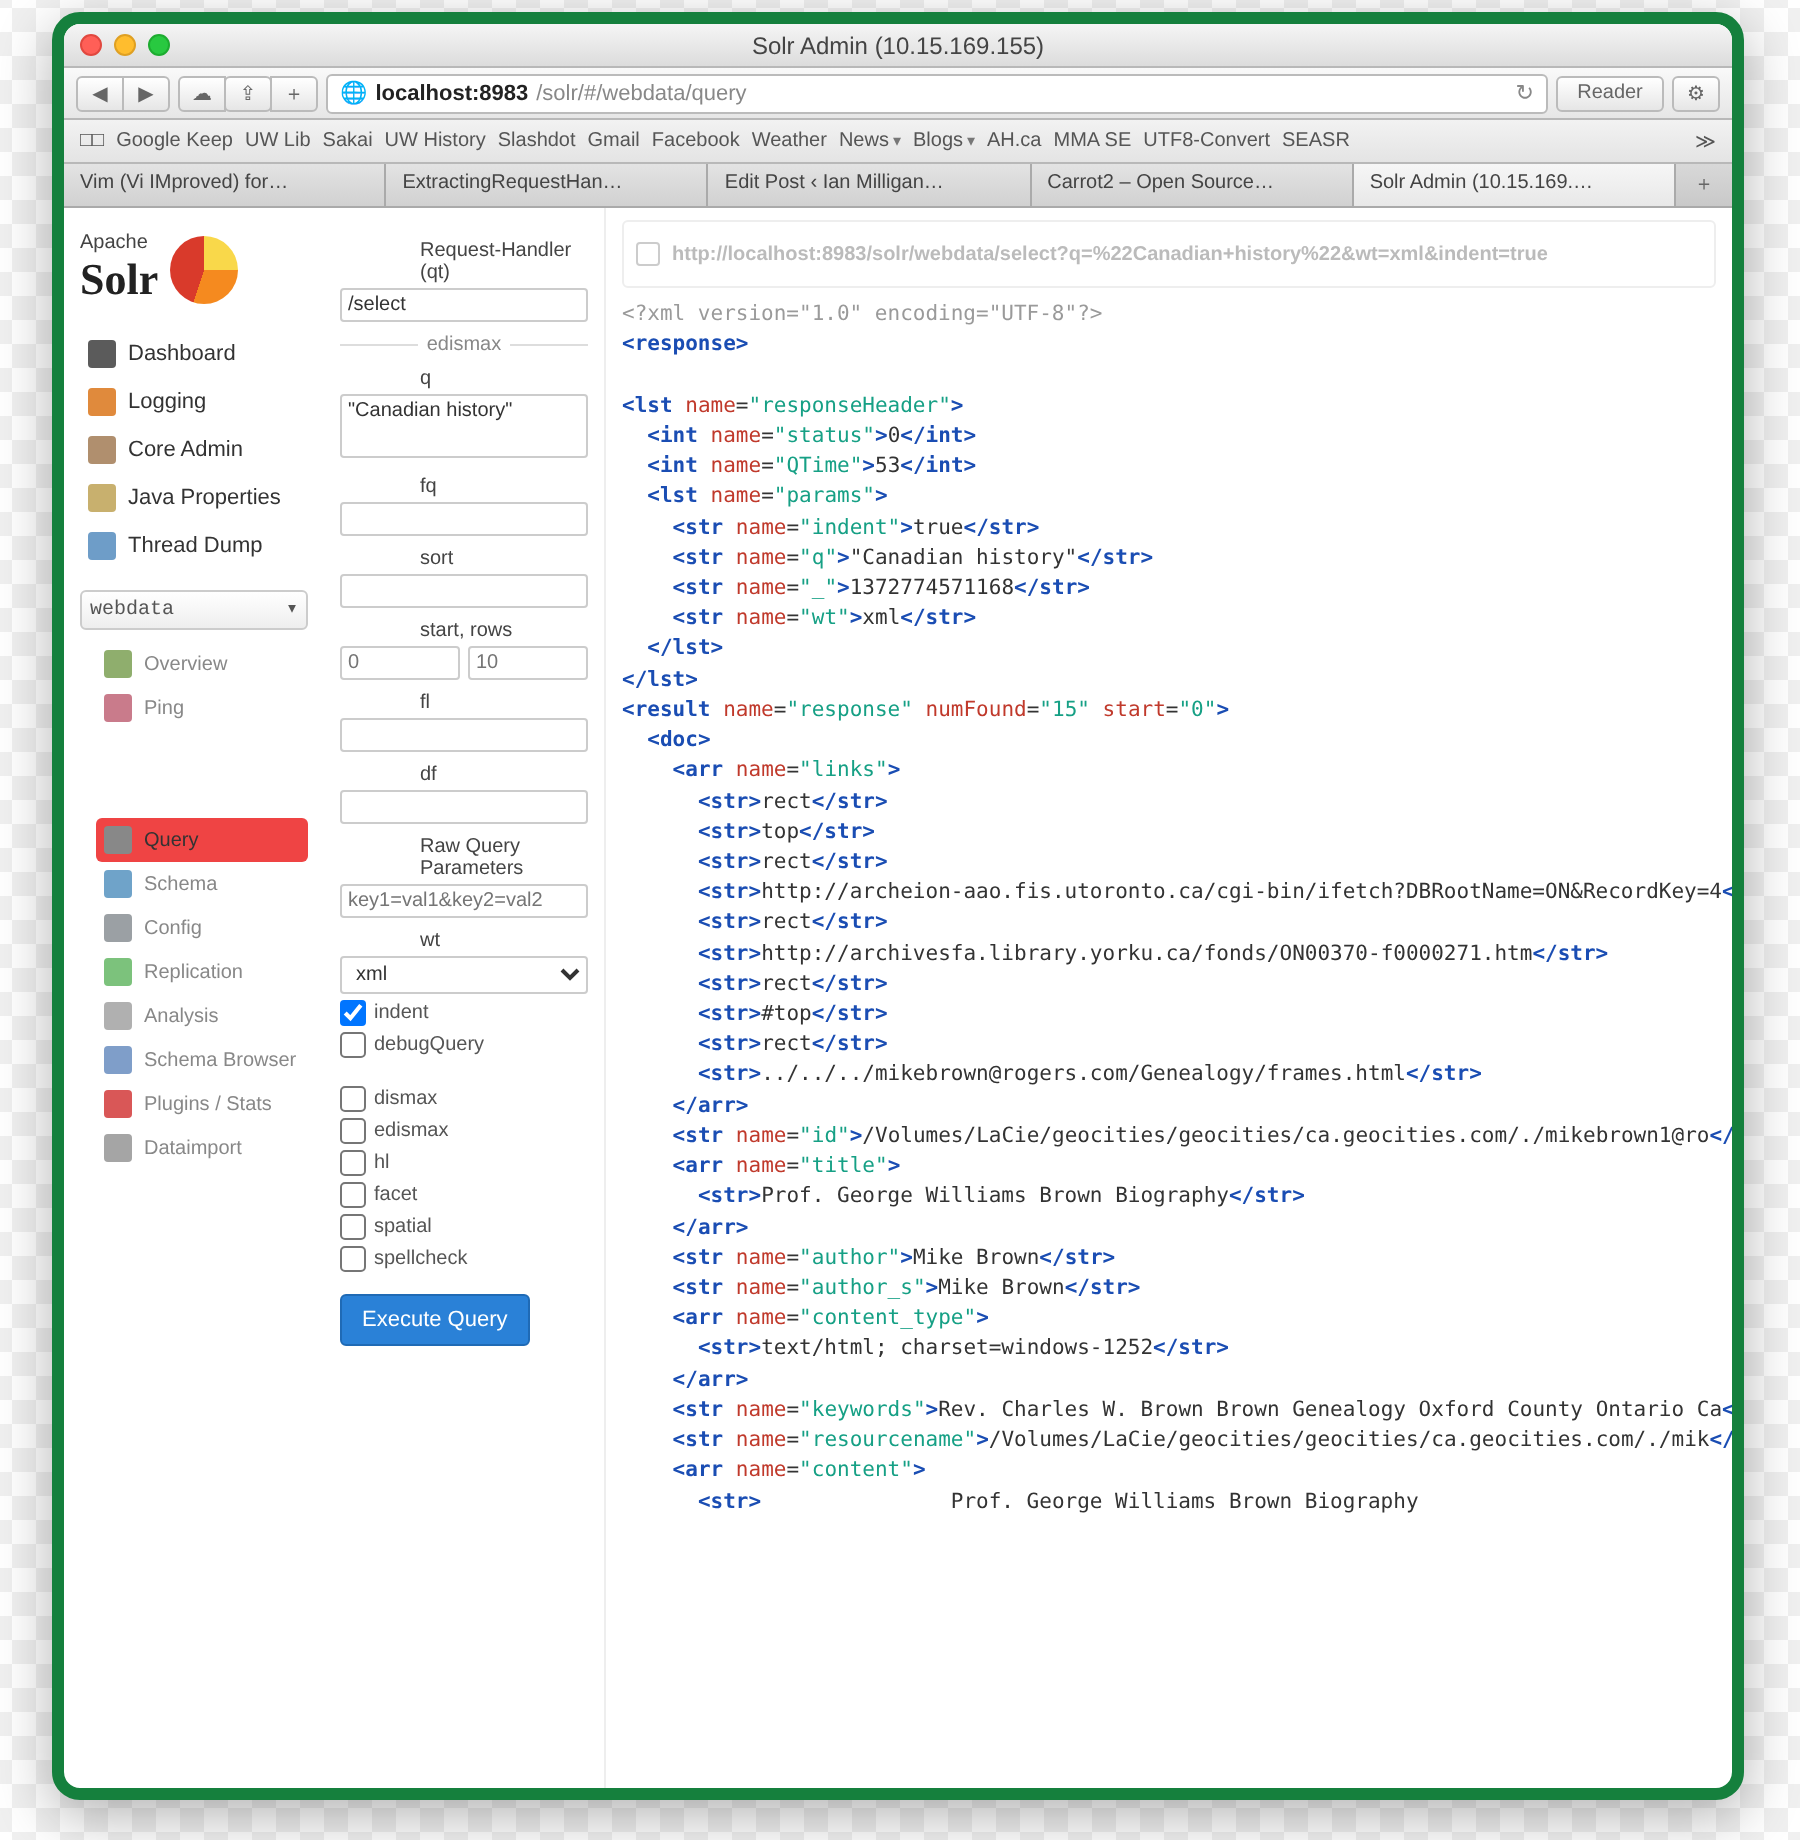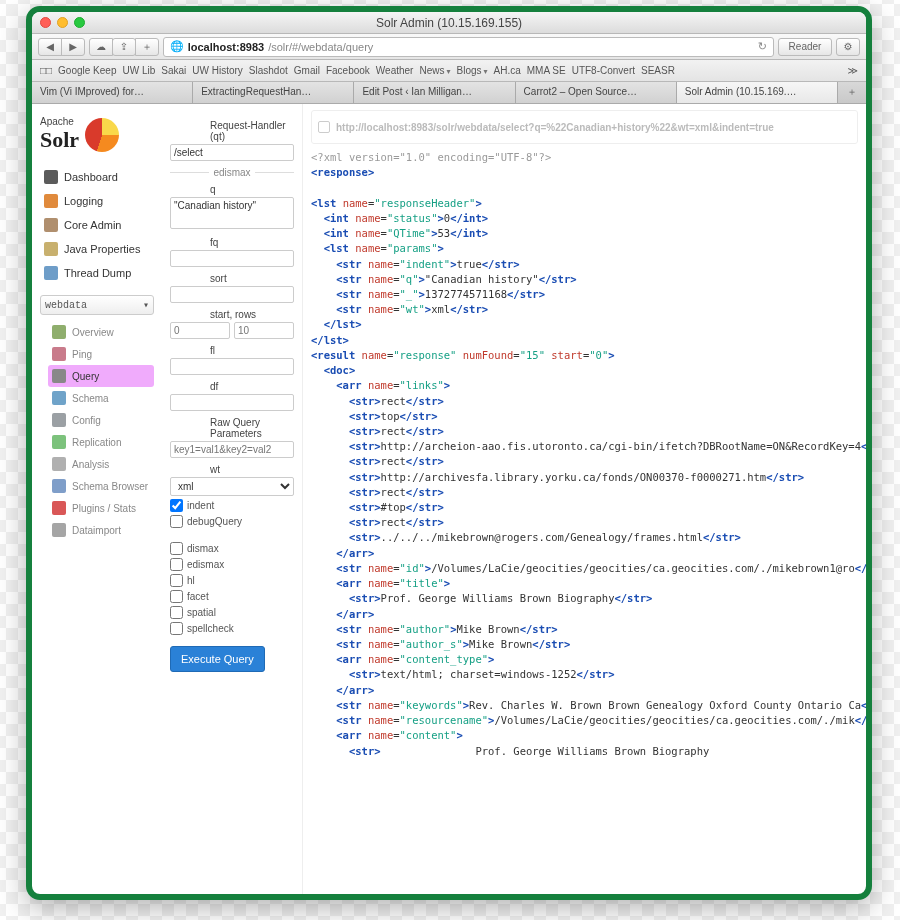--- a/index.html
+++ b/index.html
@@ -58,21 +58,21 @@
 .sunburst{width:34px;height:34px;background:
  conic-gradient(#f9d84a 0 25%, #f58a1f 0 55%, #d93a2b 0 100%);
  border-radius:50%;}
 .nav-item{display:flex;align-items:center;gap:6px;padding:5px 4px;color:#333;font-size:11px;cursor:pointer;}
 .nav-item .ico{width:14px;height:14px;border-radius:2px;display:inline-block;}
 .core-sel{margin-top:10px;width:100%;height:20px;border:1px solid #ccc;border-radius:3px;
  background:linear-gradient(#fff,#eee);font-size:10px;padding:0 4px;color:#555;
  display:flex;align-items:center;justify-content:space-between;font-family:Liberation Mono, monospace;}
 .subnav{margin-top:6px;padding-left:8px;}
 .subnav .nav-item{font-size:10px;color:#888;padding:4px;}
-.subnav .nav-item.active{background:#f0abfc;color:#333;border-radius:3px;}
+.subnav .nav-item.active{background:#ef4444;color:#333;border-radius:3px;margin-top:44px;}
 .content{flex:1;display:flex;overflow:hidden;}
 .qform{width:140px;padding:10px 8px;font-size:10px;color:#555;}
 .qform label{display:block;margin:6px 0 2px;color:#444;padding-left:40px;}
 .qform input[type=text], .qform textarea, .qform select{
  width:100%;border:1px solid #ccc;border-radius:2px;font-size:10px;padding:2px 3px;background:#fff;color:#333;font-family:inherit;}
 .qform textarea{height:32px;resize:none;}
 .pair{display:flex;gap:4px;}
 .pair input{width:50%;}
 .fieldset-label{display:flex;align-items:center;gap:4px;margin:6px 0;color:#888;font-size:10px;}
 .fieldset-label::before,.fieldset-label::after{content:"";flex:1;height:1px;background:#ddd;}

